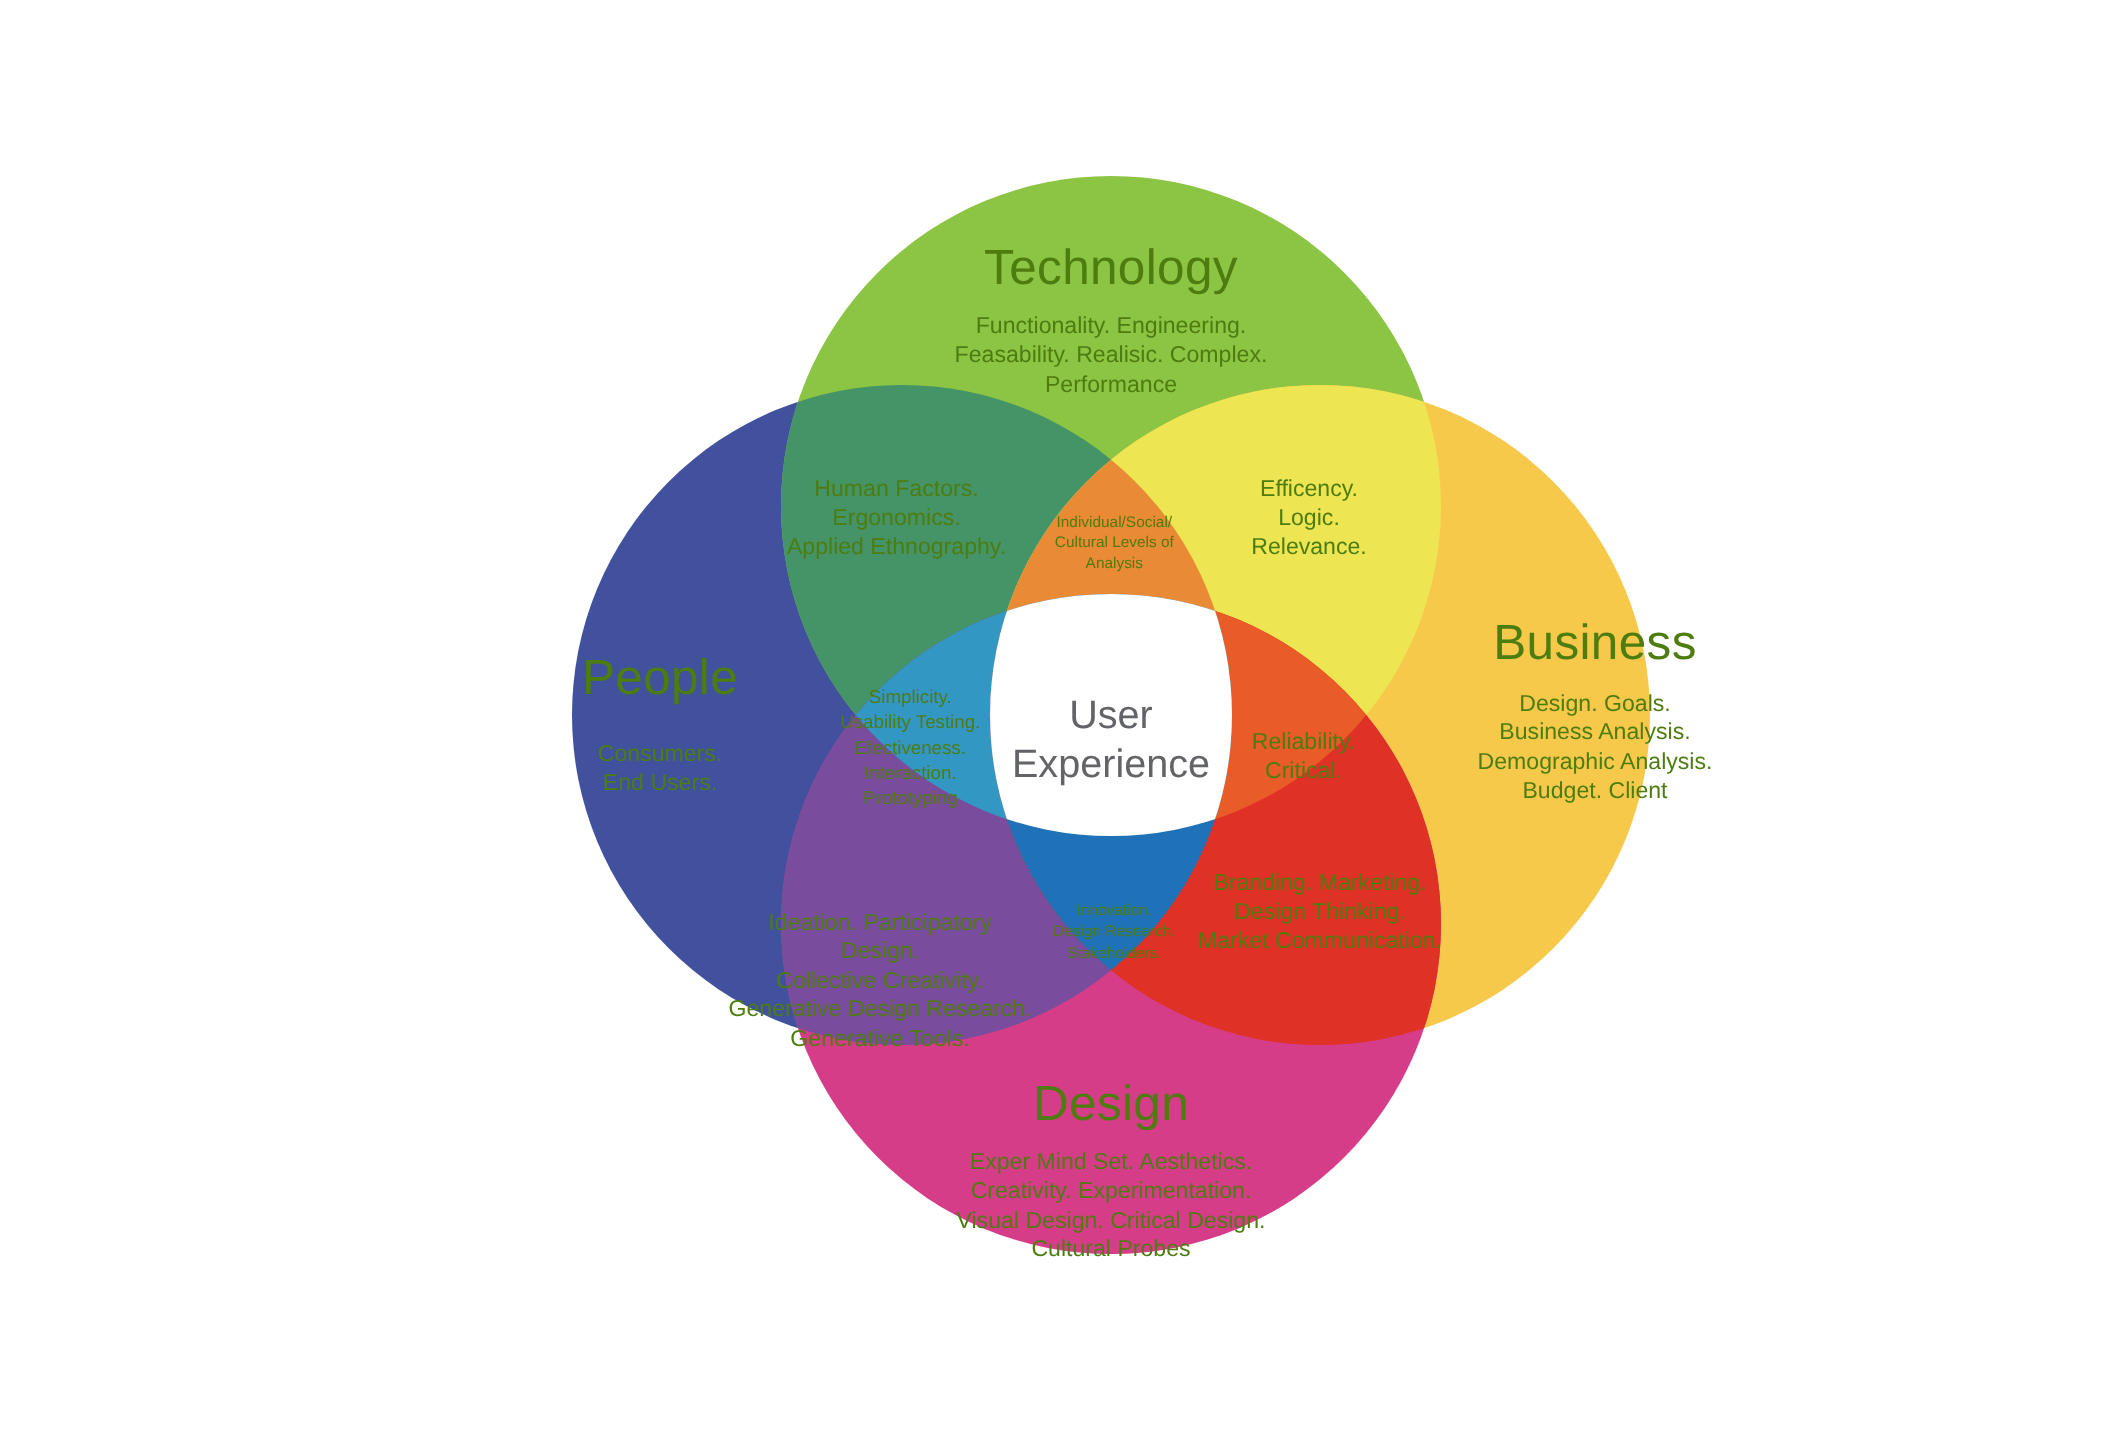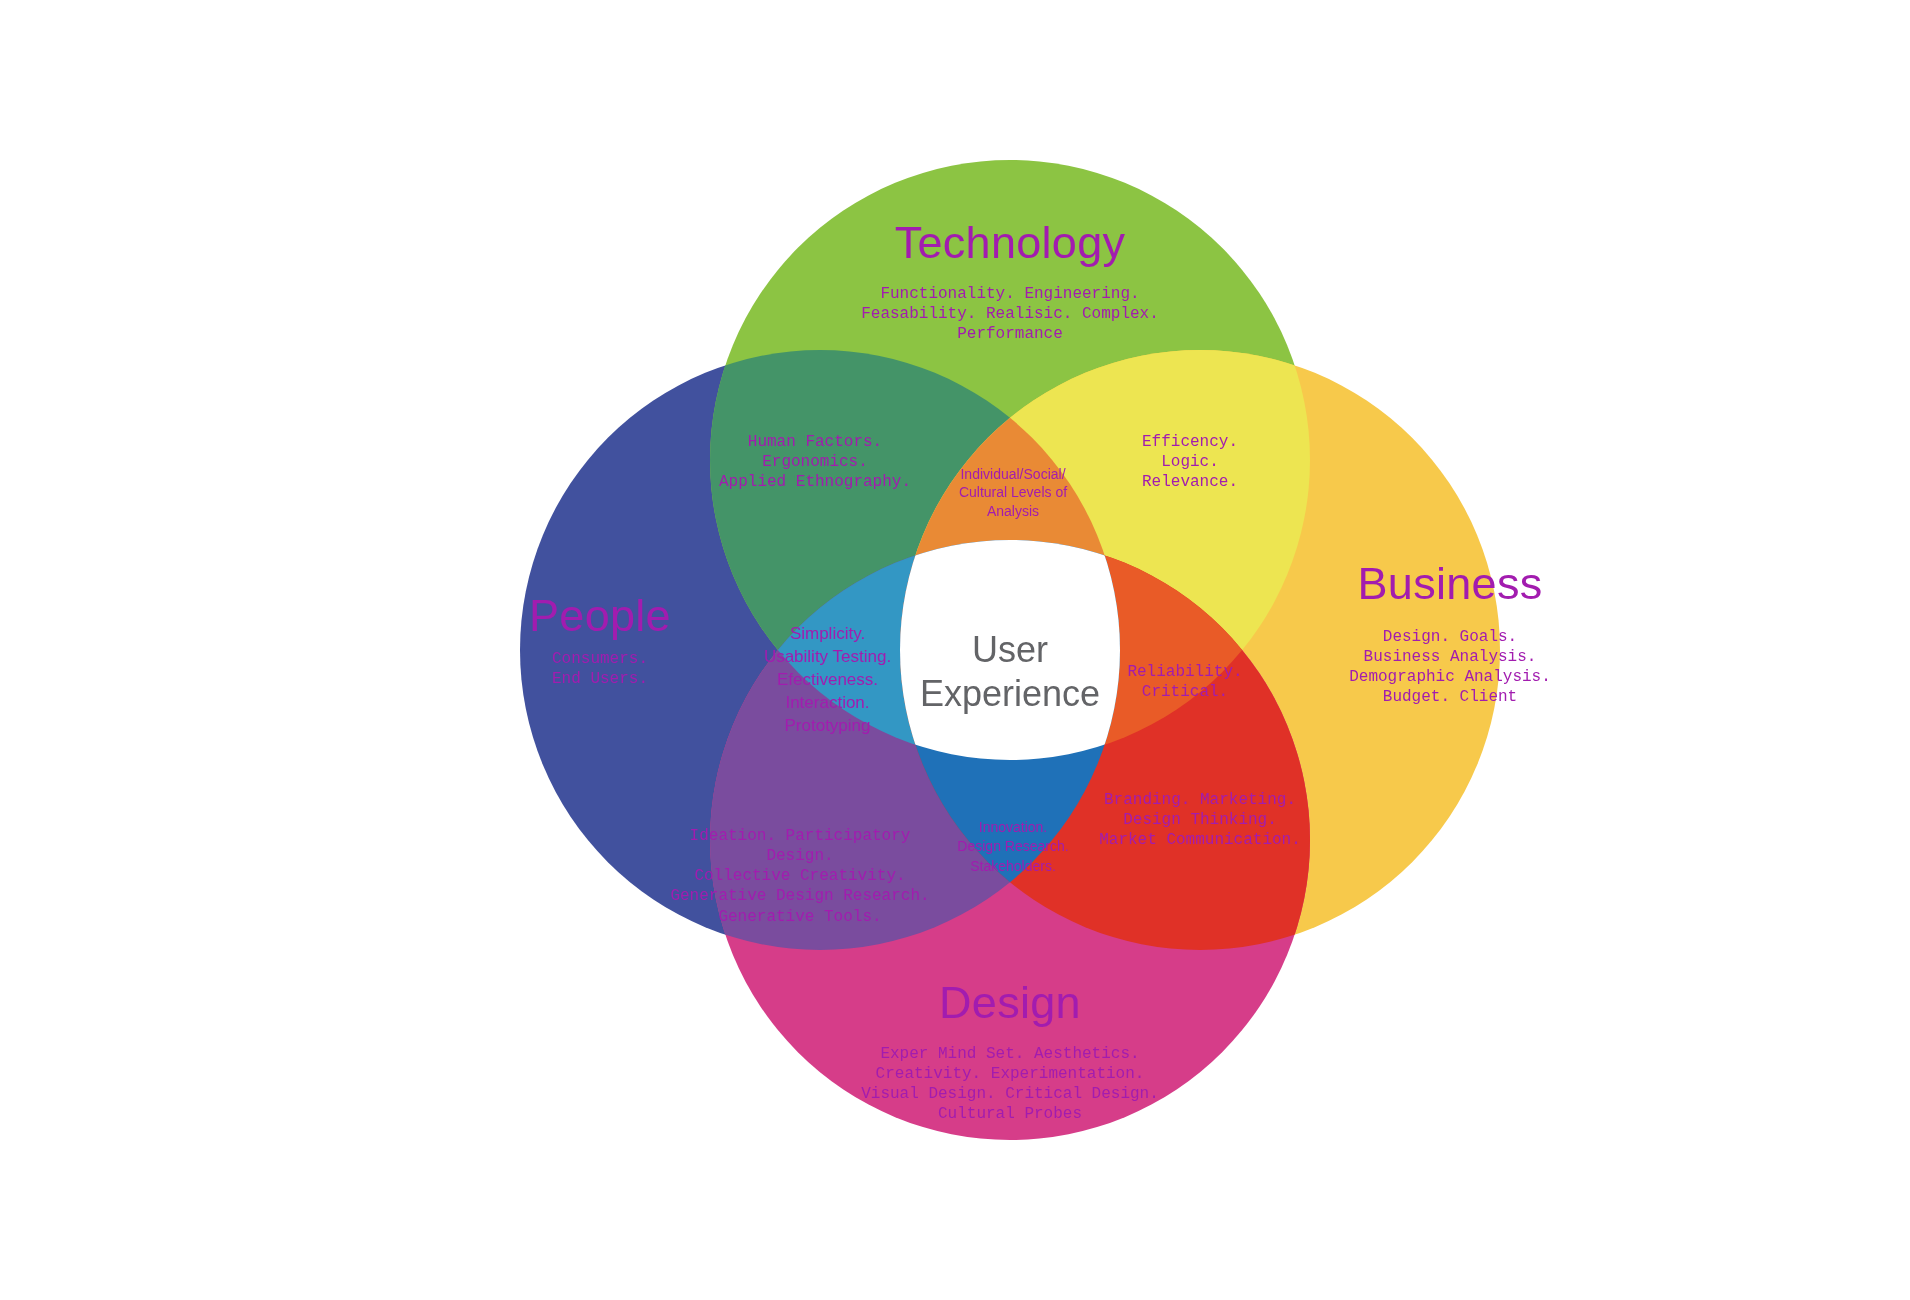--- a/index.html
+++ b/index.html
@@ -1,24 +1,24 @@
 <!DOCTYPE html>
 <html><head>
 <meta charset="utf-8">
 <style>
   html,body{margin:0;padding:0;background:#ffffff;}
   body{width:1910px;height:1300px;overflow:hidden;
        font-family:"Liberation Sans","DejaVu Sans",sans-serif;}
   #stage{position:relative;width:1910px;height:1300px;background:#fff;}
   svg.venn{position:absolute;left:0;top:0;width:1910px;height:1300px;}
-  .lbl{position:absolute;text-align:center;color:#a21caf;
+  .lbl{position:absolute;text-align:center;color:#4d7c0f;
        font-family:"Liberation Sans","DejaVu Sans",sans-serif;
        line-height:1.26;pointer-events:none;}
   .title{font-size:45px;font-weight:400;letter-spacing:.3px;}
-  .sub{font-size:16px;font-weight:400;font-family:Liberation Mono, monospace;}
+  .sub{font-size:21px;font-weight:400;}
   .small{font-size:17px;}
   .tiny{font-size:14px;}
   .center-lbl{position:absolute;text-align:center;color:#636467;
               font-size:36px;line-height:1.22;
               font-family:"Liberation Sans","DejaVu Sans",sans-serif;}
 </style>
 </head>
 <body>
 
 <div id="stage">
@@ -103,21 +103,21 @@
     <div class="title">Technology</div>
     <div class="sub" style="margin-top:12px;">
       <div>Functionality. Engineering.</div>
       <div>Feasability. Realisic. Complex.</div>
       <div>Performance</div>
     </div>
   </div>
 
   <div class="lbl" style="left:455px;top:588px;width:290px;">
     <div class="title">People</div>
-    <div class="sub" style="margin-top:4px;">
+    <div class="sub" style="margin-top:28px;">
       <div>Consumers.</div>
       <div>End Users.</div>
     </div>
   </div>
 
   <div class="lbl" style="left:1300px;top:556px;width:300px;">
     <div class="title">Business</div>
     <div class="sub" style="margin-top:14px;">
       <div>Design. Goals.</div>
       <div>Business Analysis.</div>

